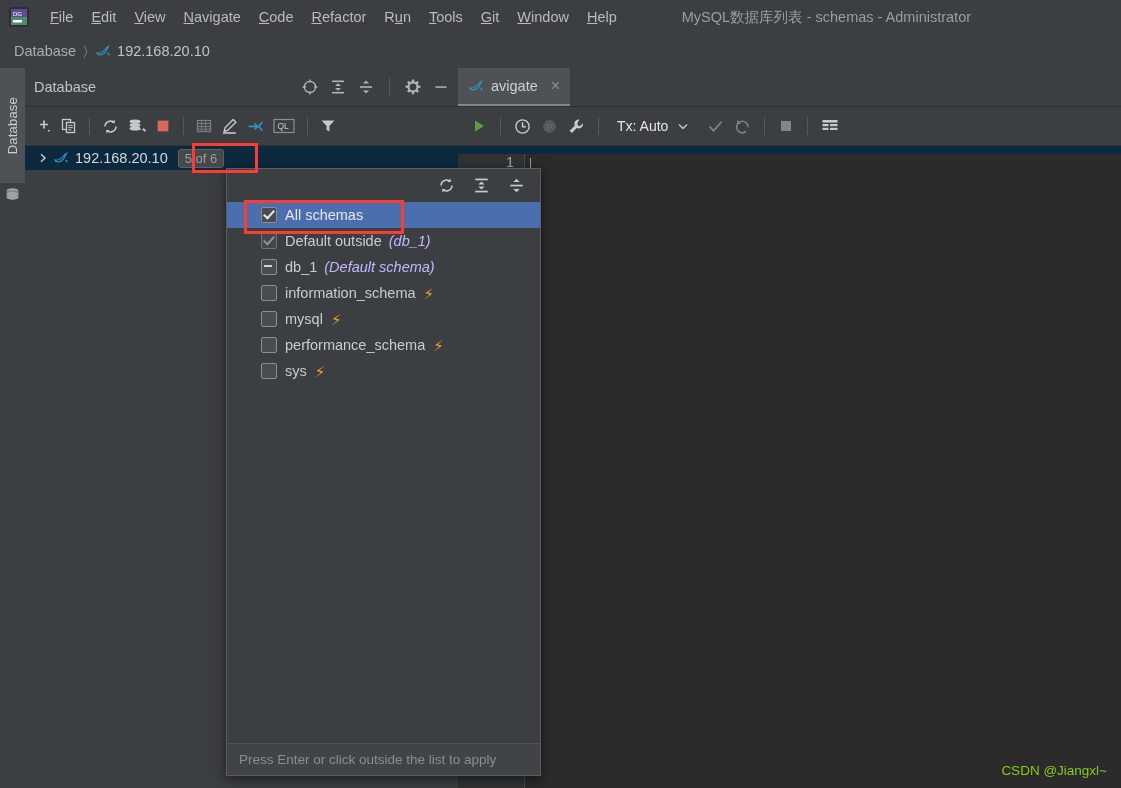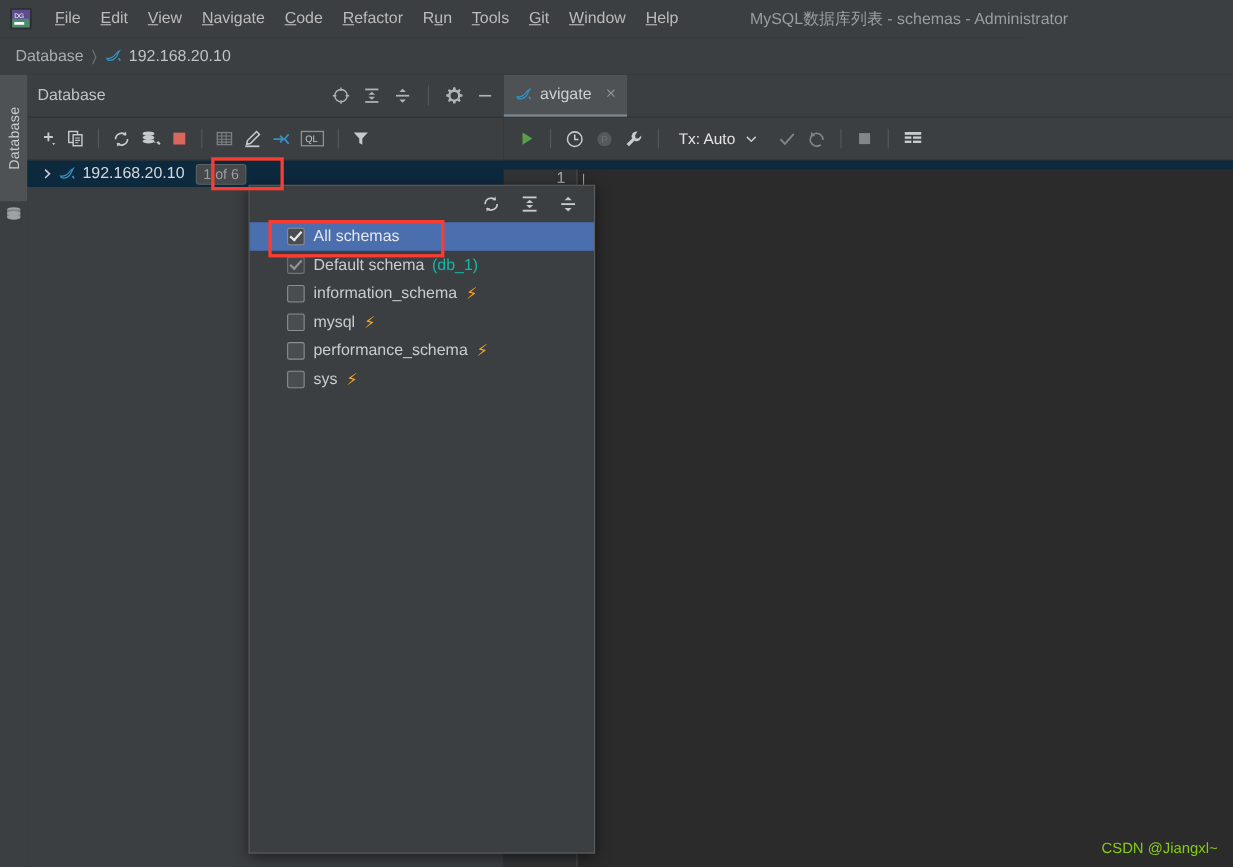--- a/index.html
+++ b/index.html
@@ -171,21 +171,21 @@
     transform: rotate(42deg);
   }
   .cb.disabled { border-color: #6f7376; background: #44474a; }
   .cb.disabled.checked::after { border-color: #8f9397; }
   .cb.indeterminate::after {
     content: ""; position: absolute; left: 2px; top: 5px;
     width: 8px; height: 2px; background: #cfd2d5;
   }
   .row-label { color: #c9ccd0; font-size: 14.5px; white-space: nowrap; }
   .row-label.sel { color: #e6e8ea; }
-  .row-sub { color: #14b8a6; font-size: 14.5px; margin-left: 7px; white-space: nowrap; }
+  .row-sub { color: #c4b5fd; font-size: 14.5px; margin-left: 7px; white-space: nowrap; font-style: italic; }
   .bolt { margin-left: 8px; color: #f5a623; font-size: 15px; line-height: 1; }
   .popup-footer {
     position: absolute; left: 0; bottom: 0; width: 313px; height: 31px;
     display: flex; align-items: center;
     border-top: 1px solid #4f5356; background: #414446;
   }
   .footer-text { color: #8a8e92; font-size: 13.5px; margin-left: 12px; }
 
   
   .annot {
@@ -372,21 +372,21 @@
             <path d="M4 2.2 l4 3.8 l-4 3.8" fill="none" stroke="#c6c9cd" stroke-width="1.5"></path>
           </svg>
         </span>
         <span class="ico">
           <svg width="16" height="16" viewBox="0 0 16 16">
             <path d="M2 10 C5 10.5 8 9 10 6.5 C11 5.2 12 4 13.6 3.2 C12.8 4.6 12.2 5.8 11.6 7.2 C11 8.6 10 10 8.2 11 C6.4 12 4 12 2.6 11.2 Z" fill="none" stroke="#3592c4" stroke-width="1.1"></path>
             <path d="M12.5 10.5 l2 1.2 M13.4 9.8 l.8 2.6" stroke="#3592c4" stroke-width="1.1" fill="none"></path>
           </svg>
         </span>
         <span class="tree-label">192.168.20.10</span>
-        <span class="badge-count">1 of 6</span>
+        <span class="badge-count">5 of 6</span>
       </div>
     </div>
   </div>
 
   <div class="editor-area">
 
     <div class="tabbar">
       <div class="tab">
         <span class="ico">
           <svg width="16" height="16" viewBox="0 0 16 16">
@@ -496,22 +496,27 @@
       </span>
     </div>
 
     <div class="popup-list" id="schema-list">
         <div class="list-row selected">
           <span class="cb checked"></span>
           <span class="row-label sel">All schemas</span>
         </div>
         <div class="list-row">
           <span class="cb checked disabled"></span>
-          <span class="row-label">Default schema</span>
+          <span class="row-label">Default outside</span>
           <span class="row-sub">(db_1)</span>
+        </div>
+        <div class="list-row">
+          <span class="cb indeterminate"></span>
+          <span class="row-label">db_1</span>
+          <span class="row-sub">(Default schema)</span>
         </div>
         <div class="list-row">
           <span class="cb"></span>
           <span class="row-label">information_schema</span>
           <span class="bolt">⚡</span>
         </div>
         <div class="list-row">
           <span class="cb"></span>
           <span class="row-label">mysql</span>
           <span class="bolt">⚡</span>
@@ -521,20 +526,23 @@
           <span class="row-label">performance_schema</span>
           <span class="bolt">⚡</span>
         </div>
         <div class="list-row">
           <span class="cb"></span>
           <span class="row-label">sys</span>
           <span class="bolt">⚡</span>
         </div>
       </div>
 
+    <div class="popup-footer">
+      <span class="footer-text">Press Enter or click outside the list to apply</span>
+    </div>
   </div>
 
   <div class="annot" style="left:192px; top:143px; width:60px; height:24px;"></div>
   <div class="annot" style="left:244px; top:200px; width:154px; height:28px;"></div>
 
   <div class="watermark">CSDN @Jiangxl~</div>
 
 </div>
 
 </body></html>

